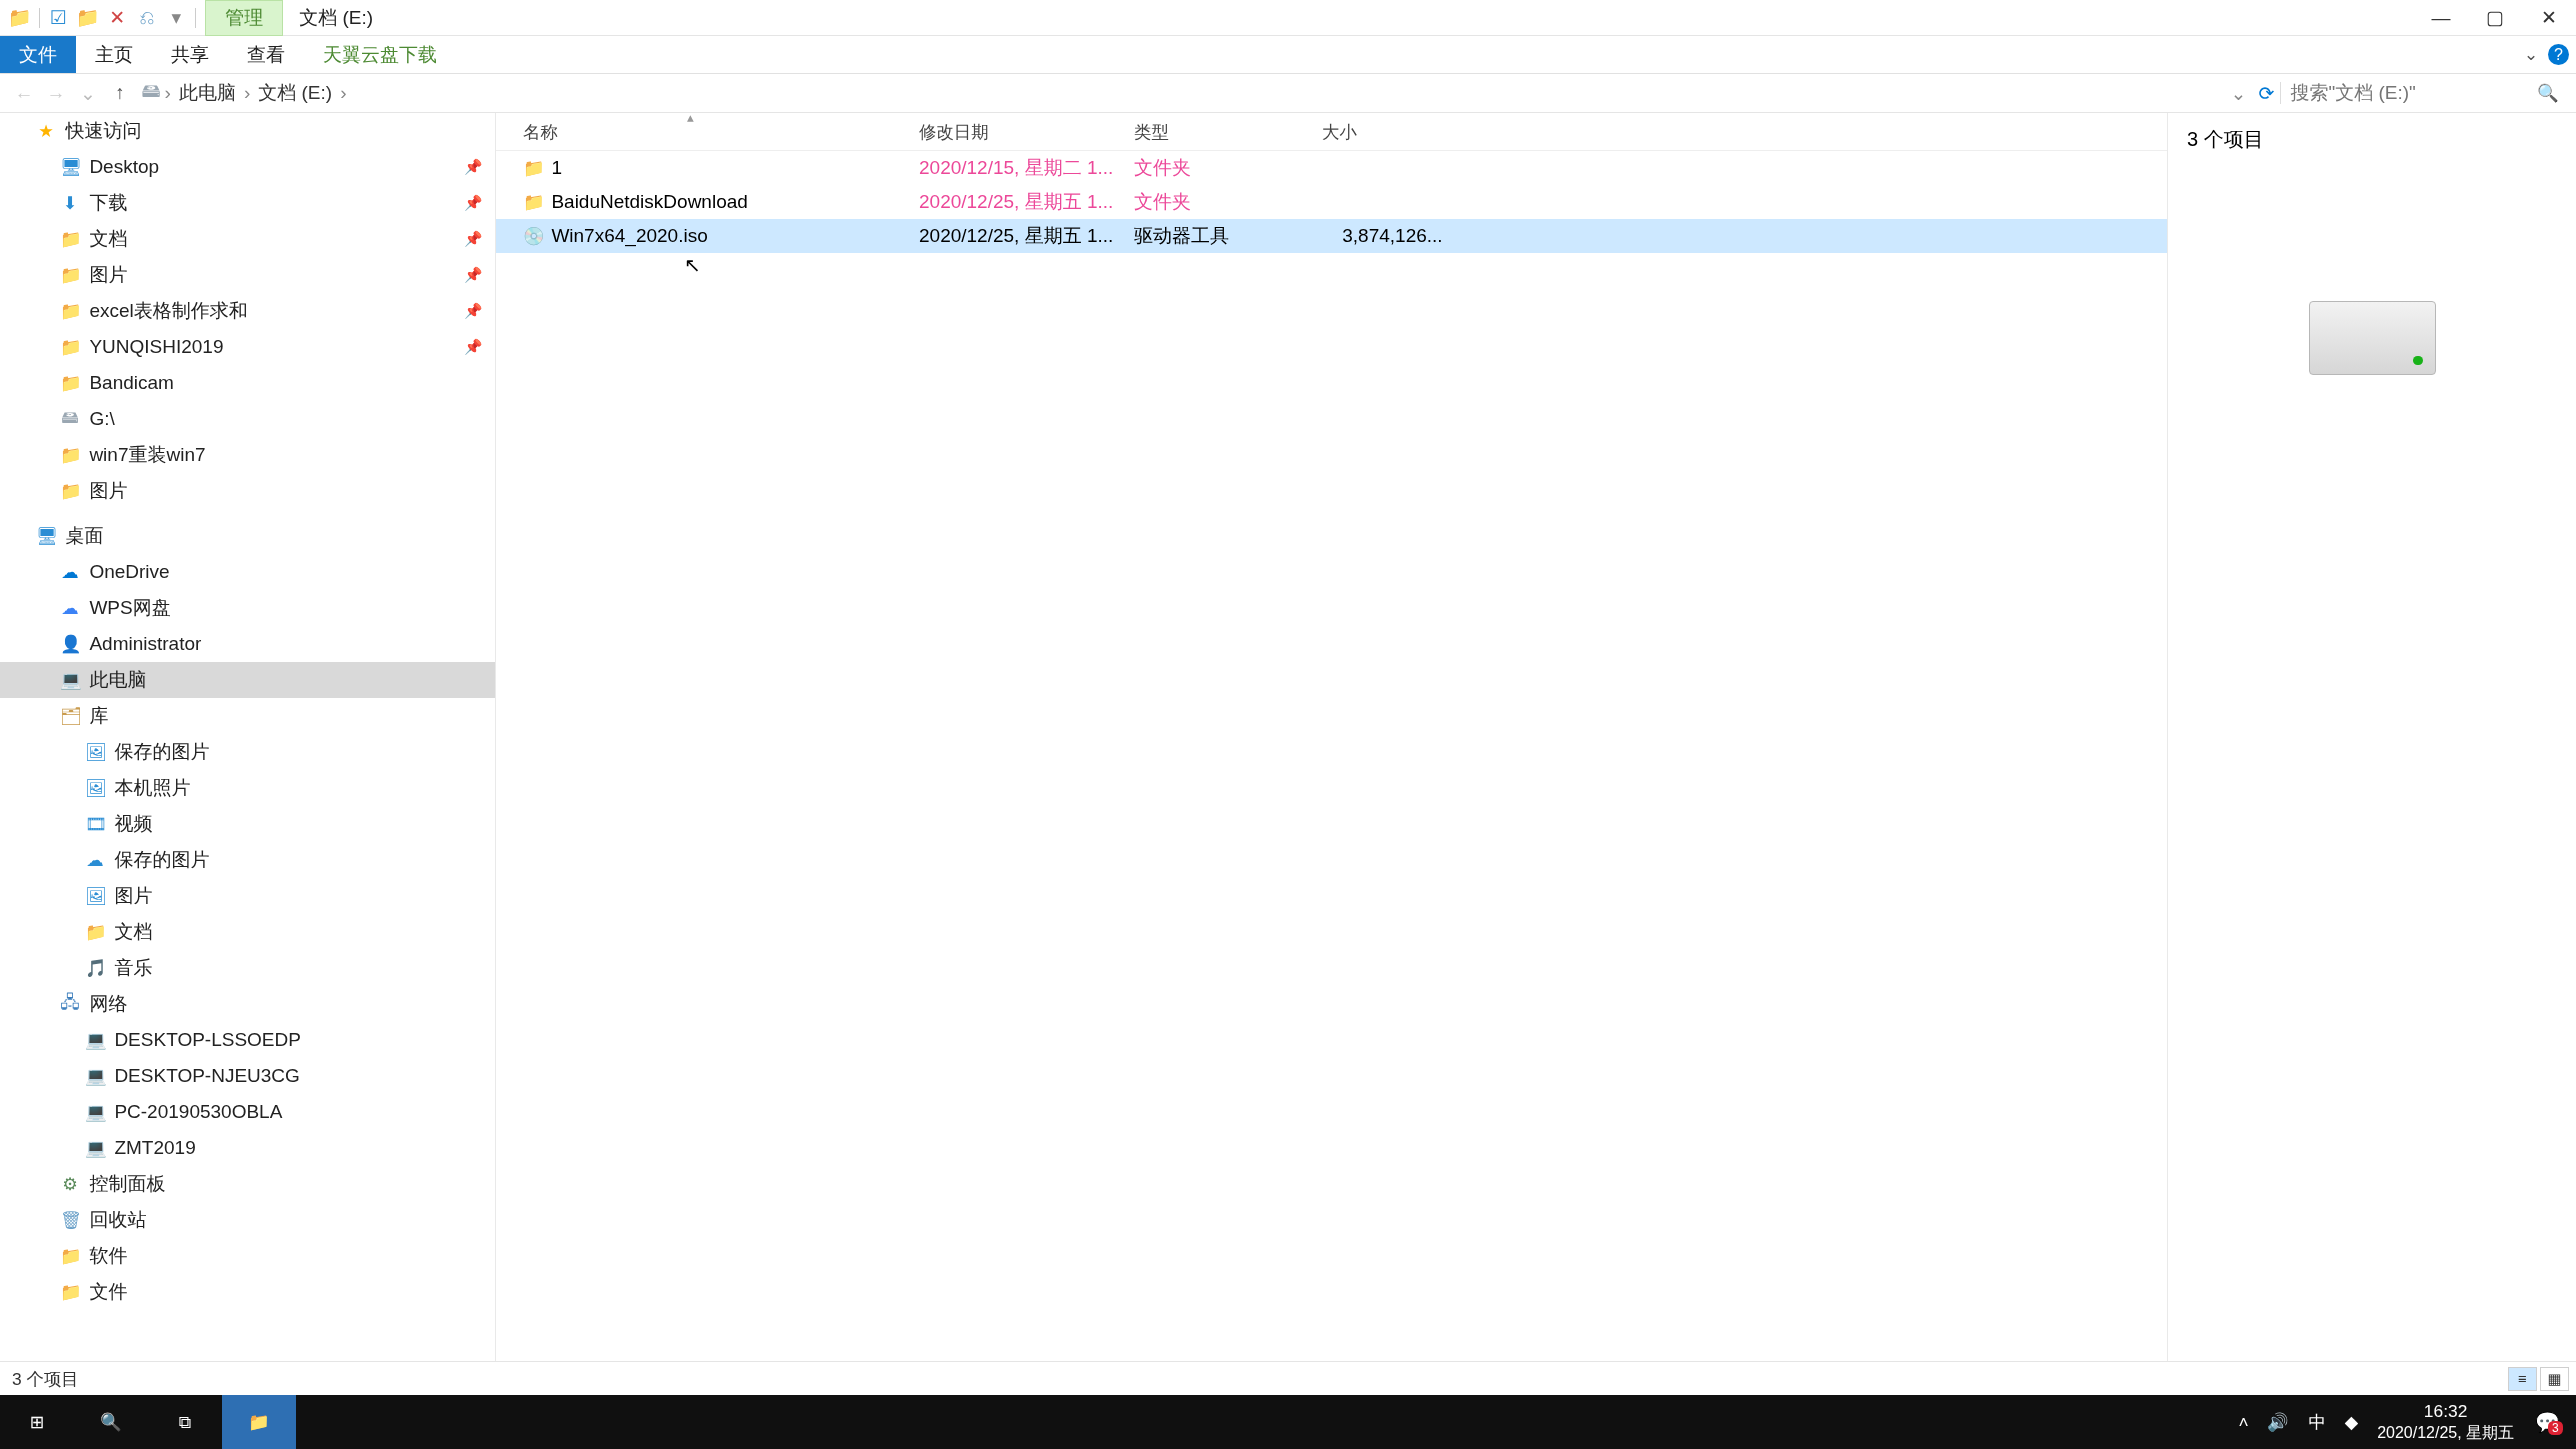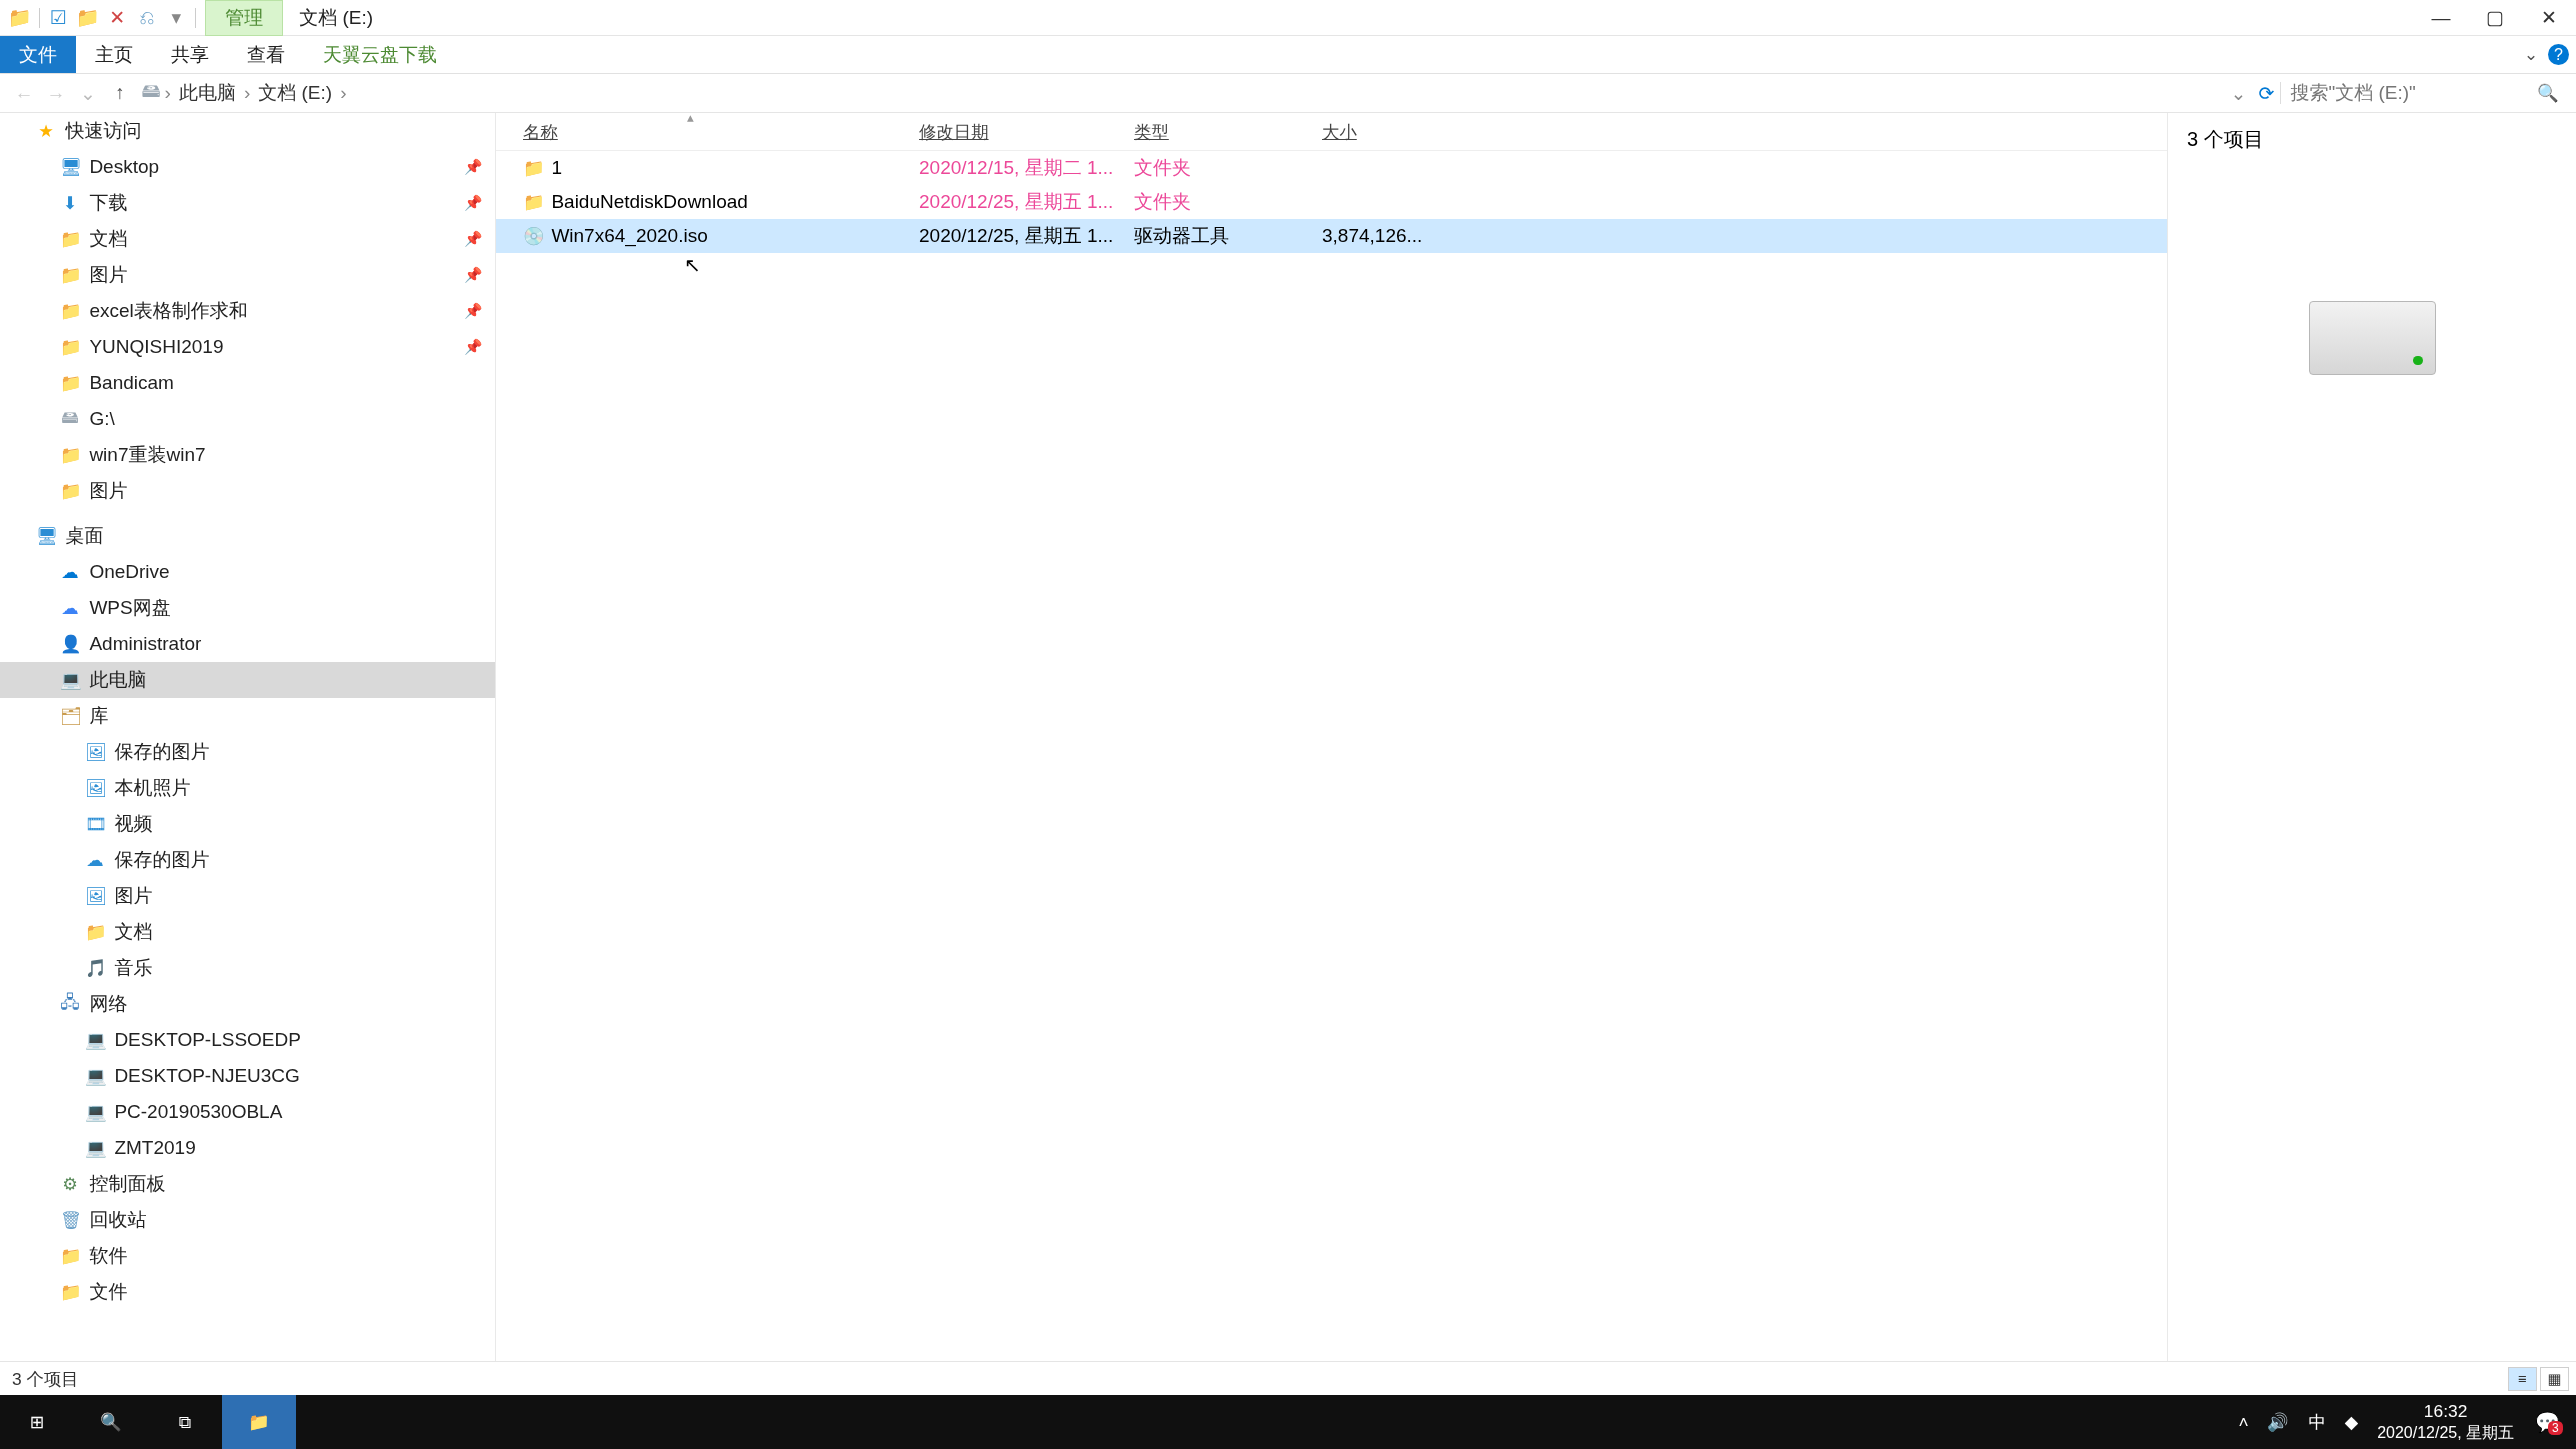--- a/index.html
+++ b/index.html
@@ -86,35 +86,35 @@
   .ic-cpl    { color: #5a8a5a; }
   .ic-recyc  { color: #6aa0c8; }
 
   
   .filepane { flex: 1; display: flex; }
   .listcol { flex: 1; }
   .headers {
     display: grid;
     grid-template-columns: 396px 215px 188px 134px;
     font-size: 17.4px; color: #444; height: 38px; align-items: center;
-    border-bottom: 0.7px solid #eee; padding-left: 27px; position: relative; text-decoration: underline;
+    border-bottom: 0.7px solid #eee; padding-left: 27px; position: relative;
   }
   .headers .h { display: flex; align-items: center; gap: 6.7px; }
   .headers .sort { position: absolute; left: 191px; top: -2.7px; font-size: 13.4px; color: #999; }
   .rows .row {
     display: grid;
     grid-template-columns: 396px 215px 188px 134px;
     font-size: 19px; align-items: center; height: 34px; padding-left: 27px;
   }
   .rows .row.sel { background: #cde8ff; }
   .rows .row.sel span { color: #000000; }
   .rows .cname { display: flex; align-items: center; gap: 9.4px; }
   .rows .cname .fico { width: 19px; text-align: center; font-size: 17.4px; }
   .rows .dim { color: #ec4899; }
-  .rows .size { padding-right: 13.4px; }
+  .rows .size { text-align: right; padding-right: 13.4px; }
 
   
   .preview { width: 409px; border-left: 0.7px solid #e9e9e9; padding: 13.4px 19px; font-size: 20px; }
   .preview .drive {
     width: 127px; height: 74px; margin: 148px auto 0;
     background: linear-gradient(#f2f2f2, #d6d6d6); border: 0.7px solid #b7b7b7; border-radius: 4px;
     position: relative;
   }
   .preview .drive::after {
     content: ""; position: absolute; right: 12px; bottom: 9.4px;

